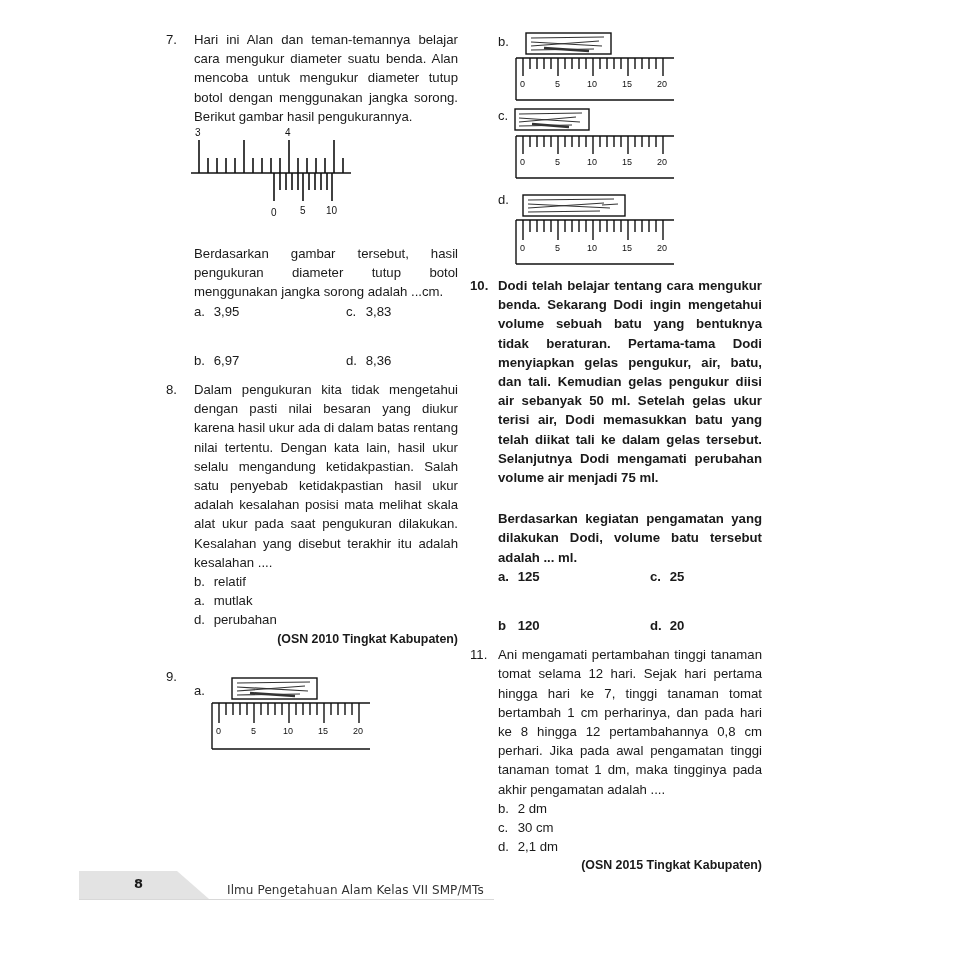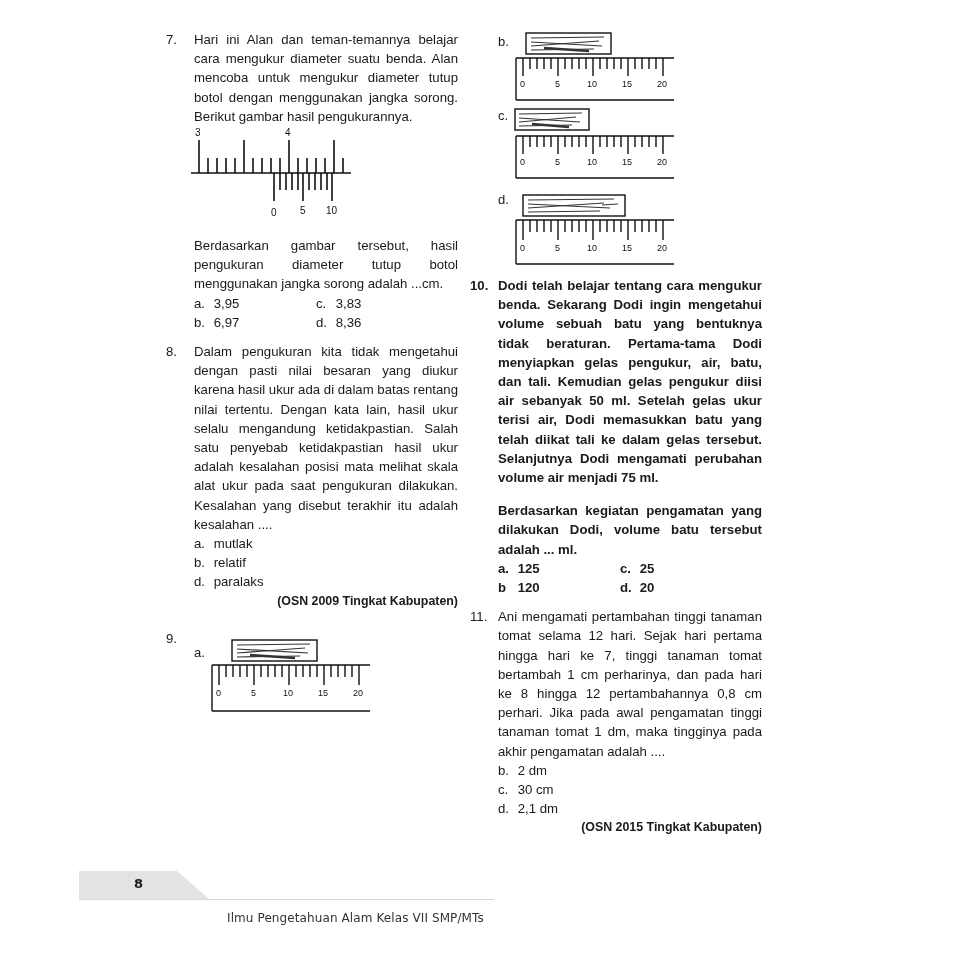--- a/index.html
+++ b/index.html
@@ -4,33 +4,33 @@
 <style>
   html, body { margin: 0; padding: 0; background: #ffffff; }
   body { width: 964px; height: 964px; position: relative; overflow: hidden;
          font-family: "Liberation Sans", sans-serif; color: #1a1a1a; font-size: 13.2px; }
   .col { position: absolute; }
   .col-left { left: 166px; top: 30px; width: 292px; }
   .col-right { left: 470px; top: 30px; width: 292px; }
   .q { position: relative; padding-left: 28px; line-height: 19.2px; }
   .q .num { position: absolute; left: 0; top: 0; }
   .q p { margin: 0; text-align: justify; }
-  .q p.sub { margin-top: 14px; }
-  .opts2 { display: grid; grid-template-columns: 122px 1fr; line-height: 19.2px; }
+  .q p.sub { margin-top: 22px; }
+  .opts2 { display: grid; grid-template-columns: 122px 1fr; line-height: 19.2px; gap: 30px; }
   .opt { white-space: nowrap; }
   .opt .l { display: inline-block; width: 16px; }
   .opts1 { line-height: 19.2px; }
   .src { text-align: right; font-weight: bold; font-size: 12.4px; line-height: 19px; }
   .gap { height: 10px; }
   svg text { font-family: "Liberation Sans", sans-serif; }
   .figlabel { position: absolute; font-size: 13px; }
   .footer-tab { position: absolute; left: 79px; top: 871px; width: 130px; height: 28px; }
   .footer-line { position: absolute; left: 79px; top: 899px; width: 415px; height: 1px; background: #d8d8d8; }
   .page-num { position: absolute; left: 134px; top: 876px; font-weight: bold; font-size: 13px; font-family: "DejaVu Sans", sans-serif; }
-  .book-title { position: absolute; left: 227px; top: 883px; font-size: 12px; color: #333; font-family: "DejaVu Sans", sans-serif; letter-spacing: 0.1px; margin-top: 28px; }
+  .book-title { position: absolute; left: 227px; top: 883px; font-size: 12px; color: #333; font-family: "DejaVu Sans", sans-serif; letter-spacing: 0.1px; }
 </style>
 </head>
 <body>
 
 <div class="col col-left">
 
   <div class="q">
     <span class="num">7.</span>
     <p>Hari ini Alan dan teman-temannya belajar cara mengukur diameter suatu benda. Alan mencoba untuk mengukur diameter tutup botol dengan menggunakan jangka sorong. Berikut gambar hasil pengukurannya.</p>
     <div style="position:relative; height:96px; margin-left:-3px;">
@@ -85,25 +85,25 @@
       <div class="opt"><span class="l">d.</span> <span>8,36</span></div>
     </div>
   </div>
 
   <div class="gap"></div>
 
   <div class="q">
     <span class="num">8.</span>
     <p>Dalam pengukuran kita tidak mengetahui dengan pasti nilai besaran yang diukur karena hasil ukur ada di dalam batas rentang nilai tertentu. Dengan kata lain, hasil ukur selalu mengandung ketidakpastian. Salah satu penyebab ketidakpastian hasil ukur adalah kesalahan posisi mata melihat skala alat ukur pada saat pengukuran dilakukan. Kesalahan yang disebut terakhir itu adalah kesalahan ....</p>
     <div class="opts1">
+      <div class="opt"><span class="l">b.</span> <span>relatif</span></div>
       <div class="opt"><span class="l">a.</span> <span>mutlak</span></div>
-      <div class="opt"><span class="l">b.</span> <span>relatif</span></div>
-      <div class="opt"><span class="l">d.</span> <span>paralaks</span></div>
-    </div>
-    <div class="src">(OSN 2009 Tingkat Kabupaten)</div>
+      <div class="opt"><span class="l">d.</span> <span>perubahan</span></div>
+    </div>
+    <div class="src">(OSN 2010 Tingkat Kabupaten)</div>
   </div>
 
   <div class="gap"></div>
 
   <div class="q">
     <span class="num">9.</span>
     <div style="position:relative; height:96px; margin-top:8px;">
       <span class="figlabel" style="left:0; top:14px;">a.</span>
       <svg style="position:absolute; left:16px; top:10px;" width="170" height="82" viewBox="0 0 170 82">
         <rect x="22" y="1" width="85" height="21" fill="#fff" stroke="#111" stroke-width="1.4"></rect>

